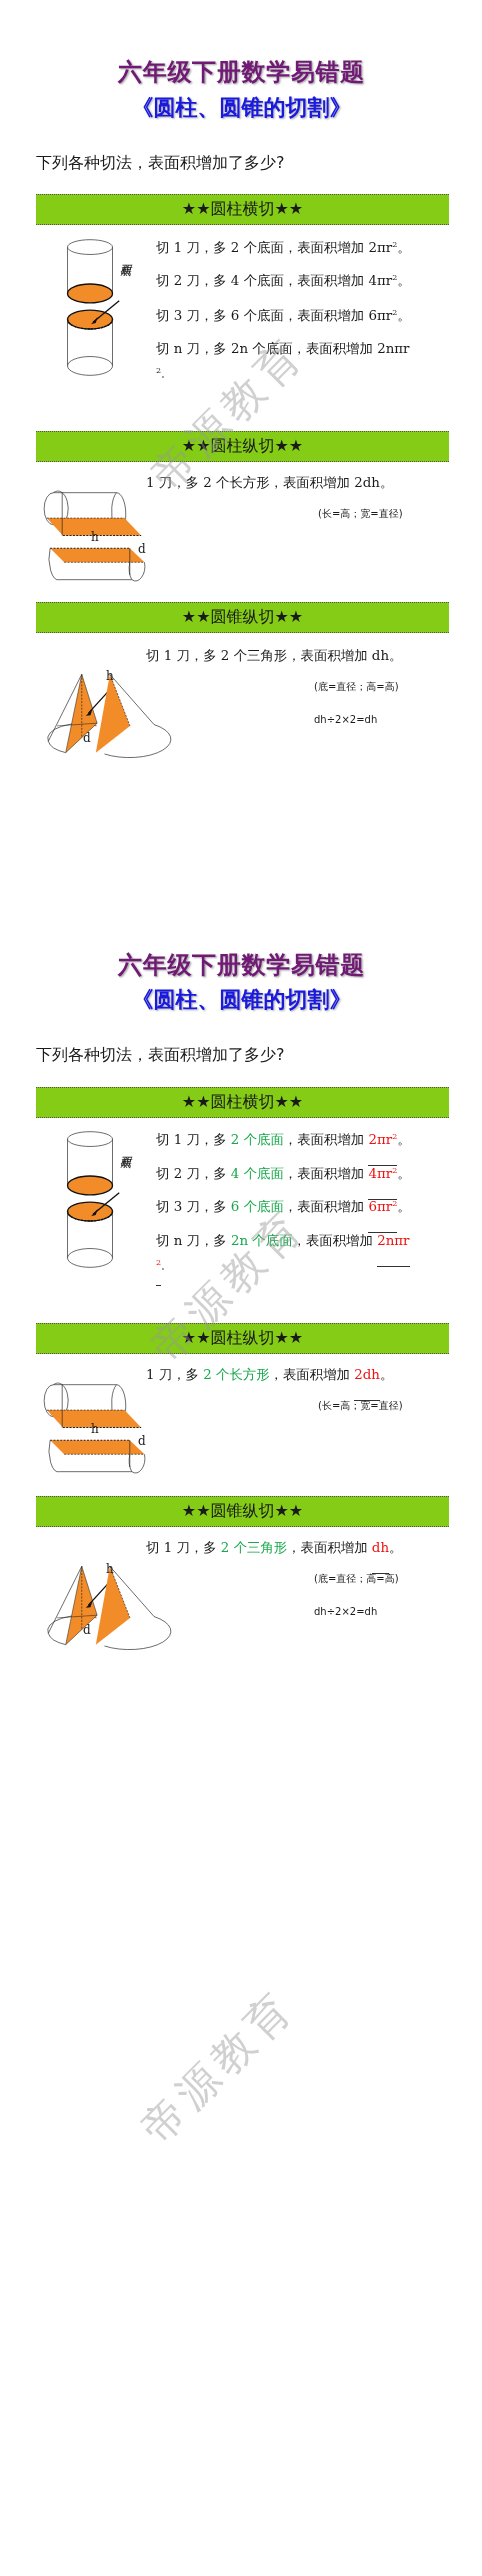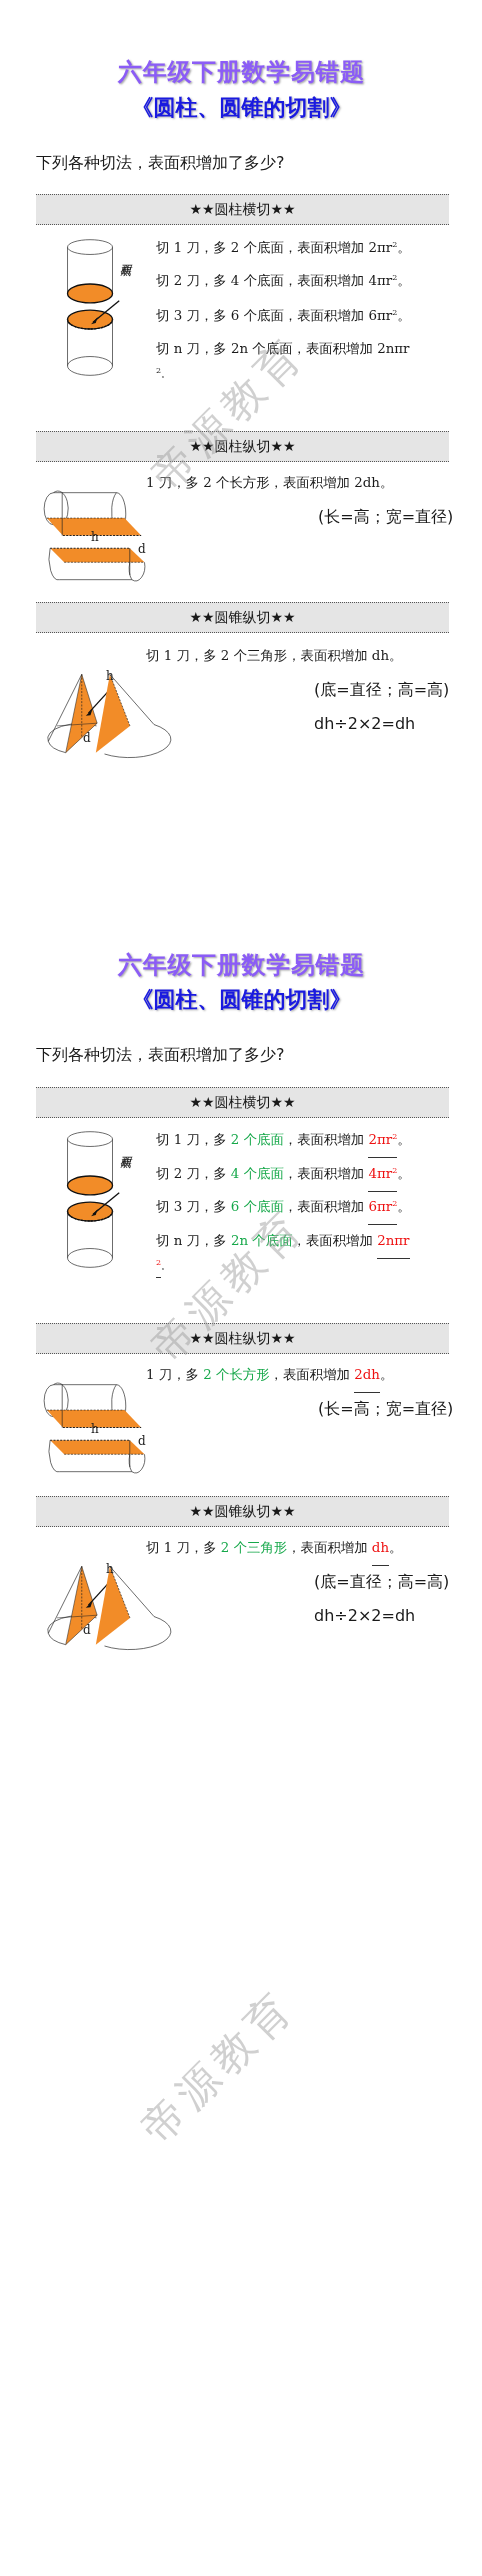--- a/index.html
+++ b/index.html
@@ -1,35 +1,35 @@
 <!DOCTYPE html>
 <html style="font-size:10.7px"><head>
 <meta charset="utf-8">
 <style>
   html, body { margin: 0; padding: 0; background: #ffffff; }
   body { width: 483px; height: 2576px; position: relative; overflow: hidden;
          font-family: "DejaVu Serif", "Liberation Serif", serif; color: #1a1a1a; }
   .abs { position: absolute; }
   .title { left: 0; width: 483px; text-align: center; font-family: "DejaVu Sans", "Liberation Sans", sans-serif;
-           font-weight: bold; font-size: 24px; color: #8b5cf6; letter-spacing: 0.7px;
+           font-weight: bold; font-size: 24px; color: #701a75; letter-spacing: 0.7px;
            text-shadow: 1.3px 1.3px 2px rgba(0,0,0,0.35); }
   .subtitle { left: 0; width: 483px; text-align: center; font-family: "DejaVu Sans", "Liberation Sans", sans-serif;
               font-weight: bold; font-size: 22px; color: #1a1adf;
               text-shadow: 1.3px 1.3px 2px rgba(0,0,0,0.3); }
   .question { left: 36px; font-family: "DejaVu Sans", "Liberation Sans", sans-serif; font-size: 16px; color: #1a1a1a; }
-  .band { left: 36px; width: 413px; height: 31px; background: #e5e5e5;
+  .band { left: 36px; width: 413px; height: 31px; background: #84cc16;
           border-top: 1.3px dotted #555; border-bottom: 1.3px dotted #555; box-sizing: border-box;
           text-align: center; line-height: 28px; font-family: "DejaVu Sans", "Liberation Sans", sans-serif;
-          font-size: 14px; color: #1a1a1a; }
+          font-size: 16px; color: #1a1a1a; }
   .line { font-size: 13.4px; color: #1a1a1a; white-space: nowrap; text-align: center; }
   .green { color: #16a84a; }
   .red { color: #ee1111; }
-  .ul { border-bottom: 1px solid #333; padding-bottom: 10px; }
+  .ul { border-bottom: 1px solid #333; padding-bottom: 18px; }
   sup { font-size: 8px; }
-  .note { font-size: 16px; color: #1a1a1a; white-space: nowrap; font-family: "DejaVu Sans", "Liberation Sans", sans-serif; }
+  .note { font-size: 10px; color: #1a1a1a; white-space: nowrap; font-family: "DejaVu Sans", "Liberation Sans", sans-serif; }
   .watermark { font-family: "DejaVu Sans", "Liberation Sans", sans-serif; font-size: 42px; color: rgba(150,150,150,0.45);
                transform: rotate(-45deg); transform-origin: center center; white-space: nowrap; letter-spacing: 6.7px;
                pointer-events: none; }
   svg { overflow: visible; }
 </style>
 </head>
 <body>
 
 <div class="abs title" style="top:56px;">六年级下册数学易错题</div>
 <div class="abs subtitle" style="top:93px;">《圆柱、圆锥的切割》</div>

